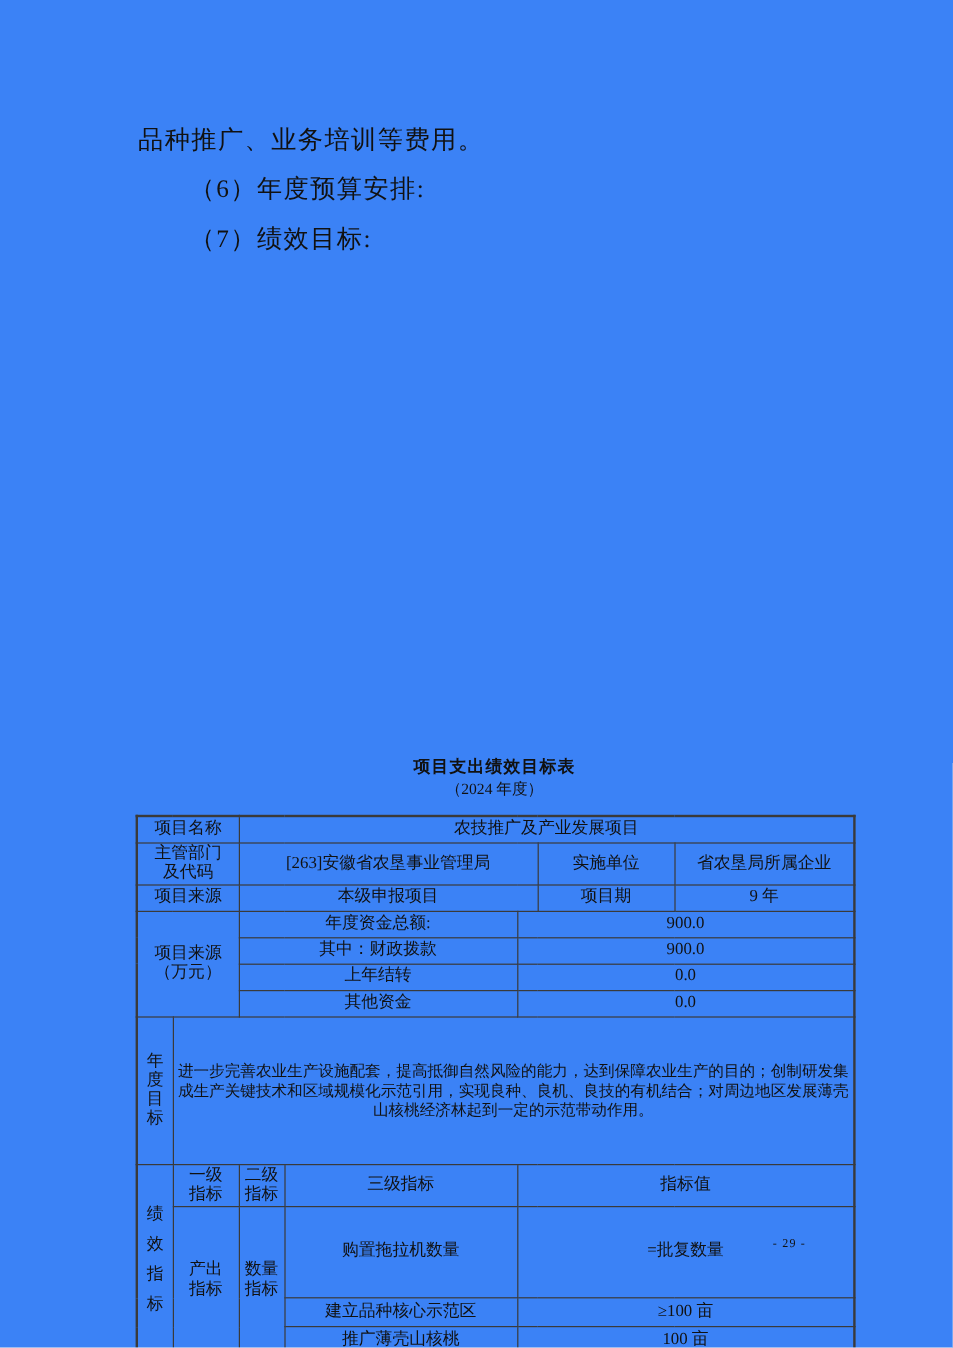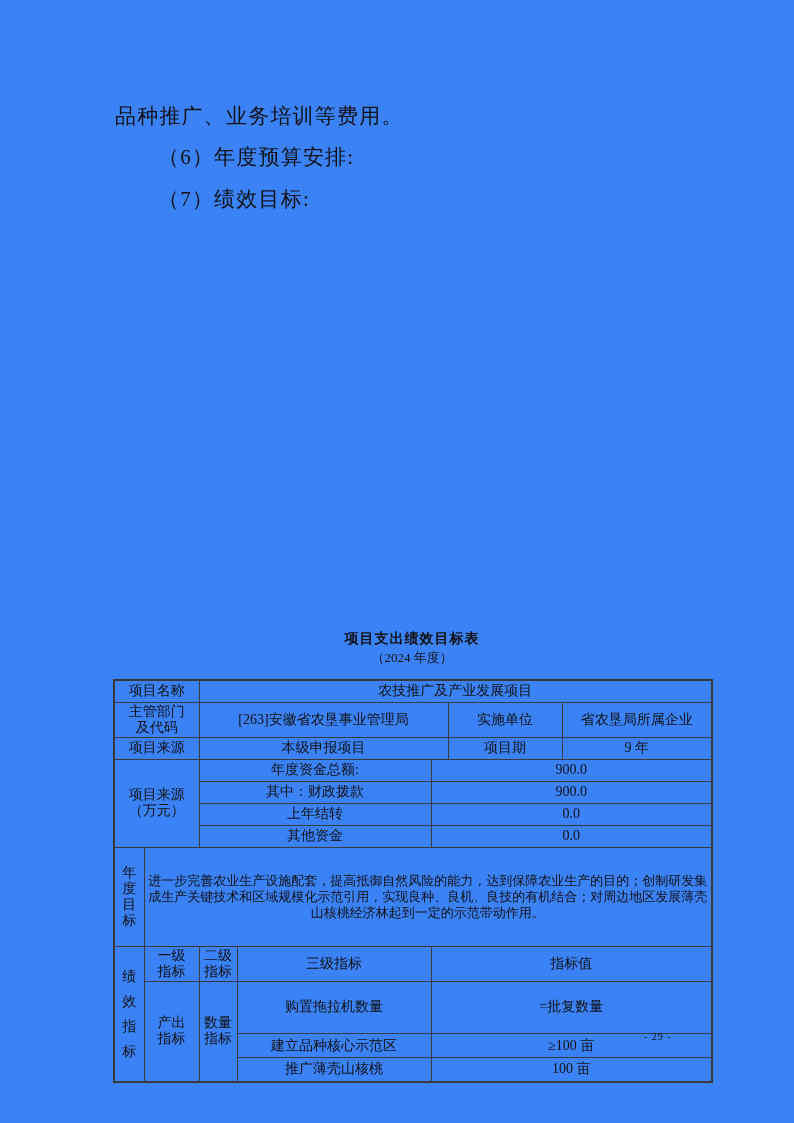--- a/index.html
+++ b/index.html
@@ -66,21 +66,21 @@
   td.fin-l1{text-align:left;padding-left:14px;}
   td.fin-l2{text-align:left;padding-left:30px;}
   td.goal-text{
     text-align:left;
     font-size:13px;
     line-height:17px;
     padding:4px 8px;
   }
   .vtext{
     width:15px;
-    margin:0 auto;
+    margin:12px auto;
     word-break:break-all;
     text-align:center;
   }
   .vt-goal{line-height:16px;}
   .vt-perf{line-height:25px;font-family:Liberation Serif, serif;}
   td.hdr2{line-height:15px;font-family:Liberation Mono, monospace;}
   
   .page-number{
     position:absolute;
     left:644px;top:1031px;

